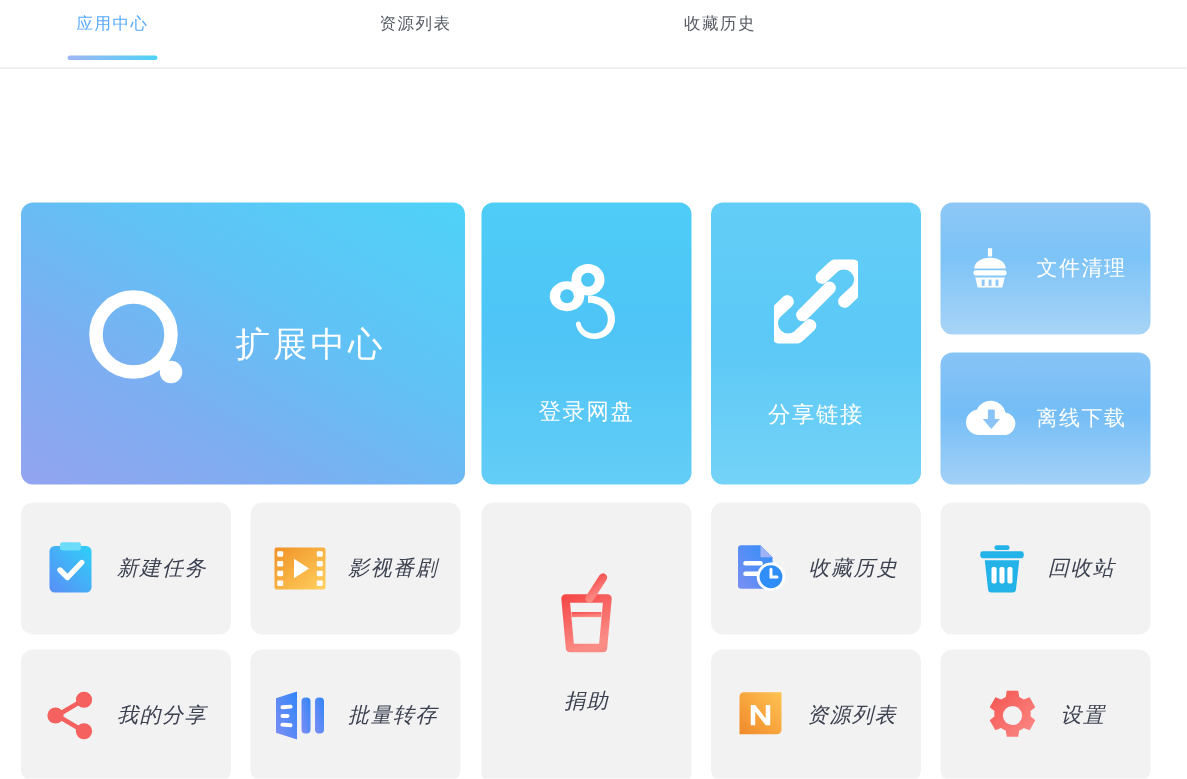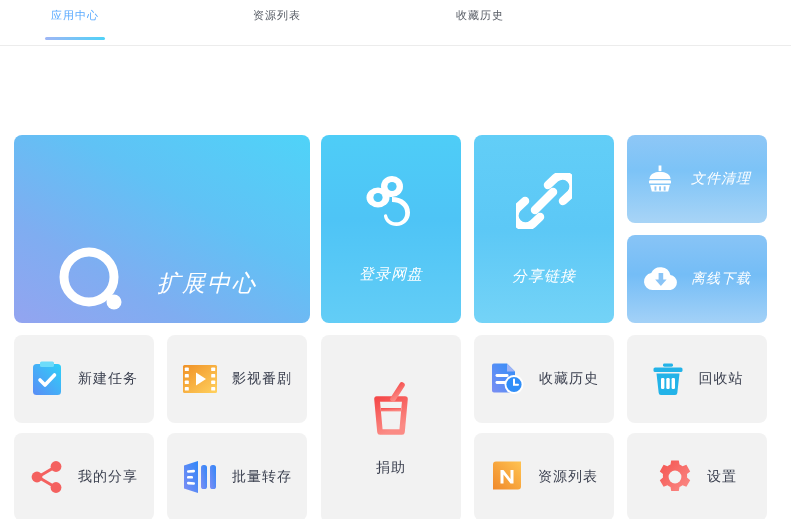--- a/index.html
+++ b/index.html
@@ -44,28 +44,27 @@
     position:relative;
     width:791px;
     height:474px;
   }
   .card{
     position:absolute;
     border-radius:8px;
     box-sizing:border-box;
     cursor:pointer;
     overflow:hidden;
-    font-style:italic;
   }
   
   .hero{
     left:14px; top:89px; width:296px; height:188px;
     background:linear-gradient(135deg,#58d3f7 0%,#56c9f5 18%,#6fb8f2 55%,#8ba5f0 100%);
     background:linear-gradient(210deg,#4fd3f8 0%,#60c2f5 38%,#7fadf1 72%,#93a4f0 100%);
-    display:flex;align-items:flex-end;justify-content:center;
+    display:flex;align-items:center;justify-content:center;
   }
   .hero-inner{display:flex;align-items:center;gap:22px;transform:translateX(-6px);}
   .hero-label{
     color:#ffffff;font-size:23px;letter-spacing:2px;
   }
   
   .tall{
     width:140px;height:188px;top:89px;
     display:flex;flex-direction:column;align-items:center;justify-content:center;
   }
@@ -82,20 +81,21 @@
   .wide-b{top:189px;background:linear-gradient(180deg,#88c4f6 0%,#74bdf6 45%,#a3d1f7 100%);gap:12px;}
 
   
   .tile{
     position:absolute;
     background:#f2f2f2;
     border-radius:8px;
     cursor:pointer;
     display:flex;align-items:center;justify-content:center;
     gap:14px;
+    font-style:italic;
   }
   .tile .tl-label{
     font-size:14px;color:#3c4150;letter-spacing:1px;
   }
   .tile-sm{ width:140px;height:88px; }
   .tile-tall{
     width:140px;height:188px;
     flex-direction:column;gap:0;
   }
   .tile-tall .tl-label{margin-top:22px;}

